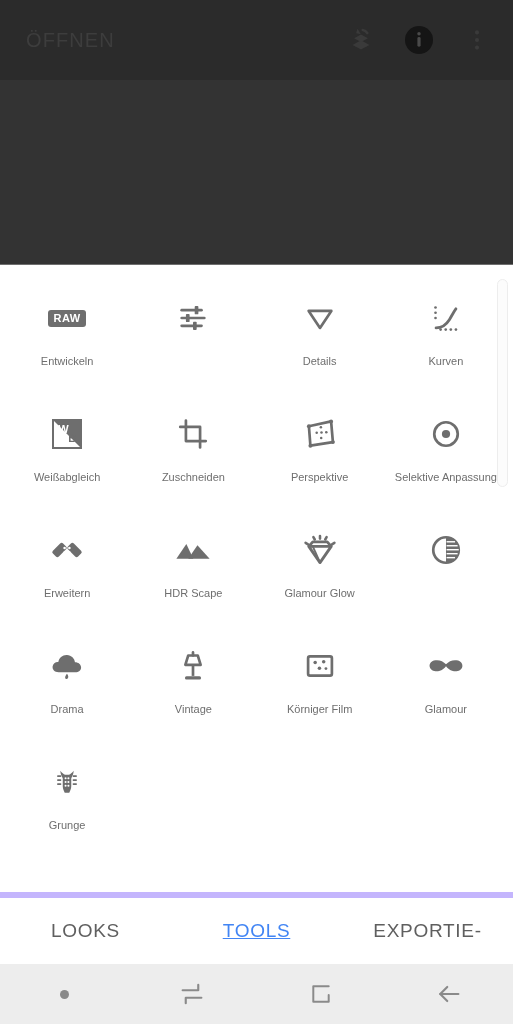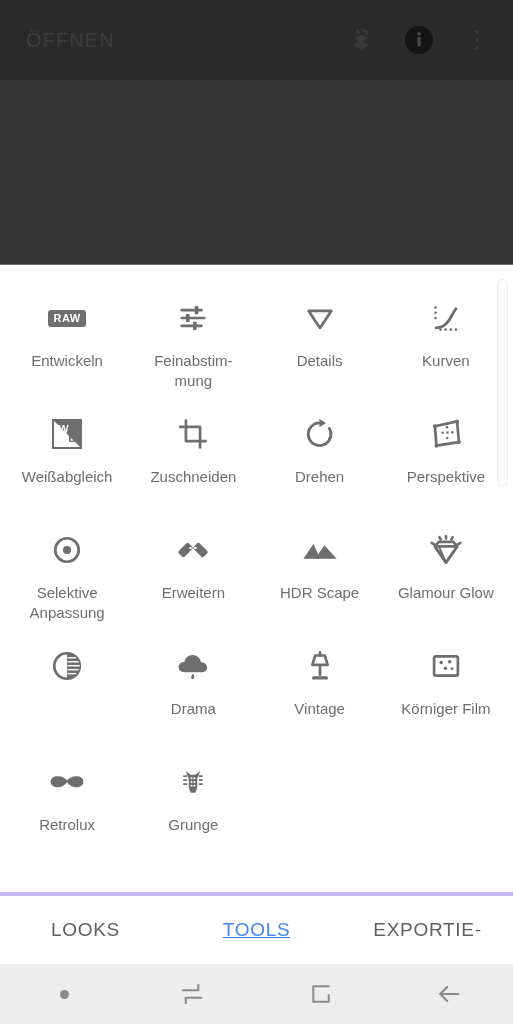--- a/index.html
+++ b/index.html
@@ -82,21 +82,21 @@
     padding-top: 10px;
     height: 116px;
   }
   .tool-icon {
     height: 42px;
     display: flex; align-items: center; justify-content: flex-end;
     margin-bottom: 12px;
   }
   .tool-icon svg { display: block; }
   .tool-label {
-    font-size: 15px;
+    font-size: 11px;
     line-height: 20px;
     color: #6e6e6e;
     text-align: center;
     max-width: 108px;
     word-break: break-word;
   }
 
   
   .raw-badge {
     background: #6e6e6e;
@@ -127,21 +127,21 @@
     font-weight: 700;
     line-height: 1;
   }
   .wb-badge .wb-w { top: 3px; left: 4px; color: #ffffff; }
   .wb-badge .wb-b { bottom: 3px; right: 4px; color: #6e6e6e; }
 
   
   .tabbar {
     height: 72px;
     flex: 0 0 auto;
-    border-top: 4px solid #c4b5fd;
+    border-top: 6px solid #c4b5fd;
     display: flex;
     align-items: center;
     background: #ffffff;
   }
   .tab {
     flex: 1 1 0;
     text-align: center;
     font-size: 19px;
     letter-spacing: 0.7px;
     color: #5f5f5f;
@@ -227,22 +227,20 @@
               <line x1="4" y1="12" x2="20" y2="12"></line>
               <line x1="4" y1="17.5" x2="18" y2="17.5"></line>
             </g>
             <g fill="#6e6e6e">
               <rect x="13.2" y="3.6" width="2.6" height="5.8" rx="0.6"></rect>
               <rect x="7.0" y="9.1" width="2.6" height="5.8" rx="0.6"></rect>
               <rect x="12.0" y="14.6" width="2.6" height="5.8" rx="0.6"></rect>
             </g>
           </svg>
         </div>
-        <div class="tool-label">Feinabstim-
-mung</div>
       </div>
 
       <div class="tool">
         <div class="tool-icon">
           <svg width="34" height="34" viewBox="0 0 24 24" aria-hidden="true">
             <path d="M4 7 L20 7 L12 19 Z" fill="none" stroke="#6e6e6e" stroke-width="1.9" stroke-linejoin="round"></path>
           </svg>
         </div>
         <div class="tool-label">Details</div>
       </div>
@@ -281,33 +279,20 @@
           <svg width="34" height="34" viewBox="0 0 24 24" aria-hidden="true">
             <g fill="none" stroke="#6e6e6e" stroke-width="1.9" stroke-linecap="round" stroke-linejoin="round">
               <path d="M7 2.5 V17 H21"></path>
               <path d="M3 7 H17 V21.5"></path>
             </g>
           </svg>
         </div>
         <div class="tool-label">Zuschneiden</div>
       </div>
 
-      <div class="tool">
-        <div class="tool-icon">
-          <svg width="34" height="34" viewBox="0 0 24 24" aria-hidden="true">
-            <path d="M12 4.2 A 8 8 0 1 0 18.6 8.1" fill="none" stroke="#6e6e6e" stroke-width="2" stroke-linecap="round"></path>
-            <path d="M11.6 1.4 L11.6 7.2 L16.2 4.3 Z" fill="#6e6e6e"></path>
-            <g fill="#6e6e6e">
-              <circle cx="19.6" cy="11.6" r="1.0"></circle>
-              <circle cx="18.6" cy="15.4" r="1.0"></circle>
-            </g>
-          </svg>
-        </div>
-        <div class="tool-label">Drehen</div>
-      </div>
 
       <div class="tool">
         <div class="tool-icon">
           <svg width="36" height="36" viewBox="0 0 24 24" aria-hidden="true">
             <path d="M4.6 6.8 L19.4 3.6 L20.6 17.4 L5.6 19.8 Z" fill="none" stroke="#6e6e6e" stroke-width="1.8" stroke-linejoin="round"></path>
             <g fill="#6e6e6e">
               <circle cx="4.6" cy="6.8" r="1.3"></circle>
               <circle cx="19.4" cy="3.6" r="1.3"></circle>
               <circle cx="20.6" cy="17.4" r="1.3"></circle>
               <circle cx="5.6" cy="19.8" r="1.3"></circle>
@@ -440,21 +425,21 @@
 
       <div class="tool">
         <div class="tool-icon">
           <svg width="40" height="40" viewBox="0 0 24 24" aria-hidden="true">
             <path d="M12 11.0 C 10.4 9.2, 8.0 8.2, 5.6 8.6 C 3.2 9.0, 1.8 10.6, 2.2 12.4
                      C 2.7 14.6, 5.4 15.6, 7.9 15.0 C 9.8 14.6, 11.1 13.4, 12 12.2
                      C 12.9 13.4, 14.2 14.6, 16.1 15.0 C 18.6 15.6, 21.3 14.6, 21.8 12.4
                      C 22.2 10.6, 20.8 9.0, 18.4 8.6 C 16.0 8.2, 13.6 9.2, 12 11.0 Z" fill="#6e6e6e"></path>
           </svg>
         </div>
-        <div class="tool-label">Retrolux</div>
+        <div class="tool-label">Glamour</div>
       </div>
 
       <div class="tool">
         <div class="tool-icon">
           <svg width="34" height="34" viewBox="0 0 24 24" aria-hidden="true">
             <path d="M7.3 4.0 C 7.3 6.2, 8.3 8.0, 9.0 9.4 L 9.0 15.0
                      C 9.0 17.2, 10.0 18.4, 10.4 19.6 L 13.6 19.6
                      C 14.0 18.4, 15.0 17.2, 15.0 15.0 L 15.0 9.4
                      C 15.7 8.0, 16.7 6.2, 16.7 4.0
                      C 15.6 5.4, 14.4 6.4, 13.4 6.8

